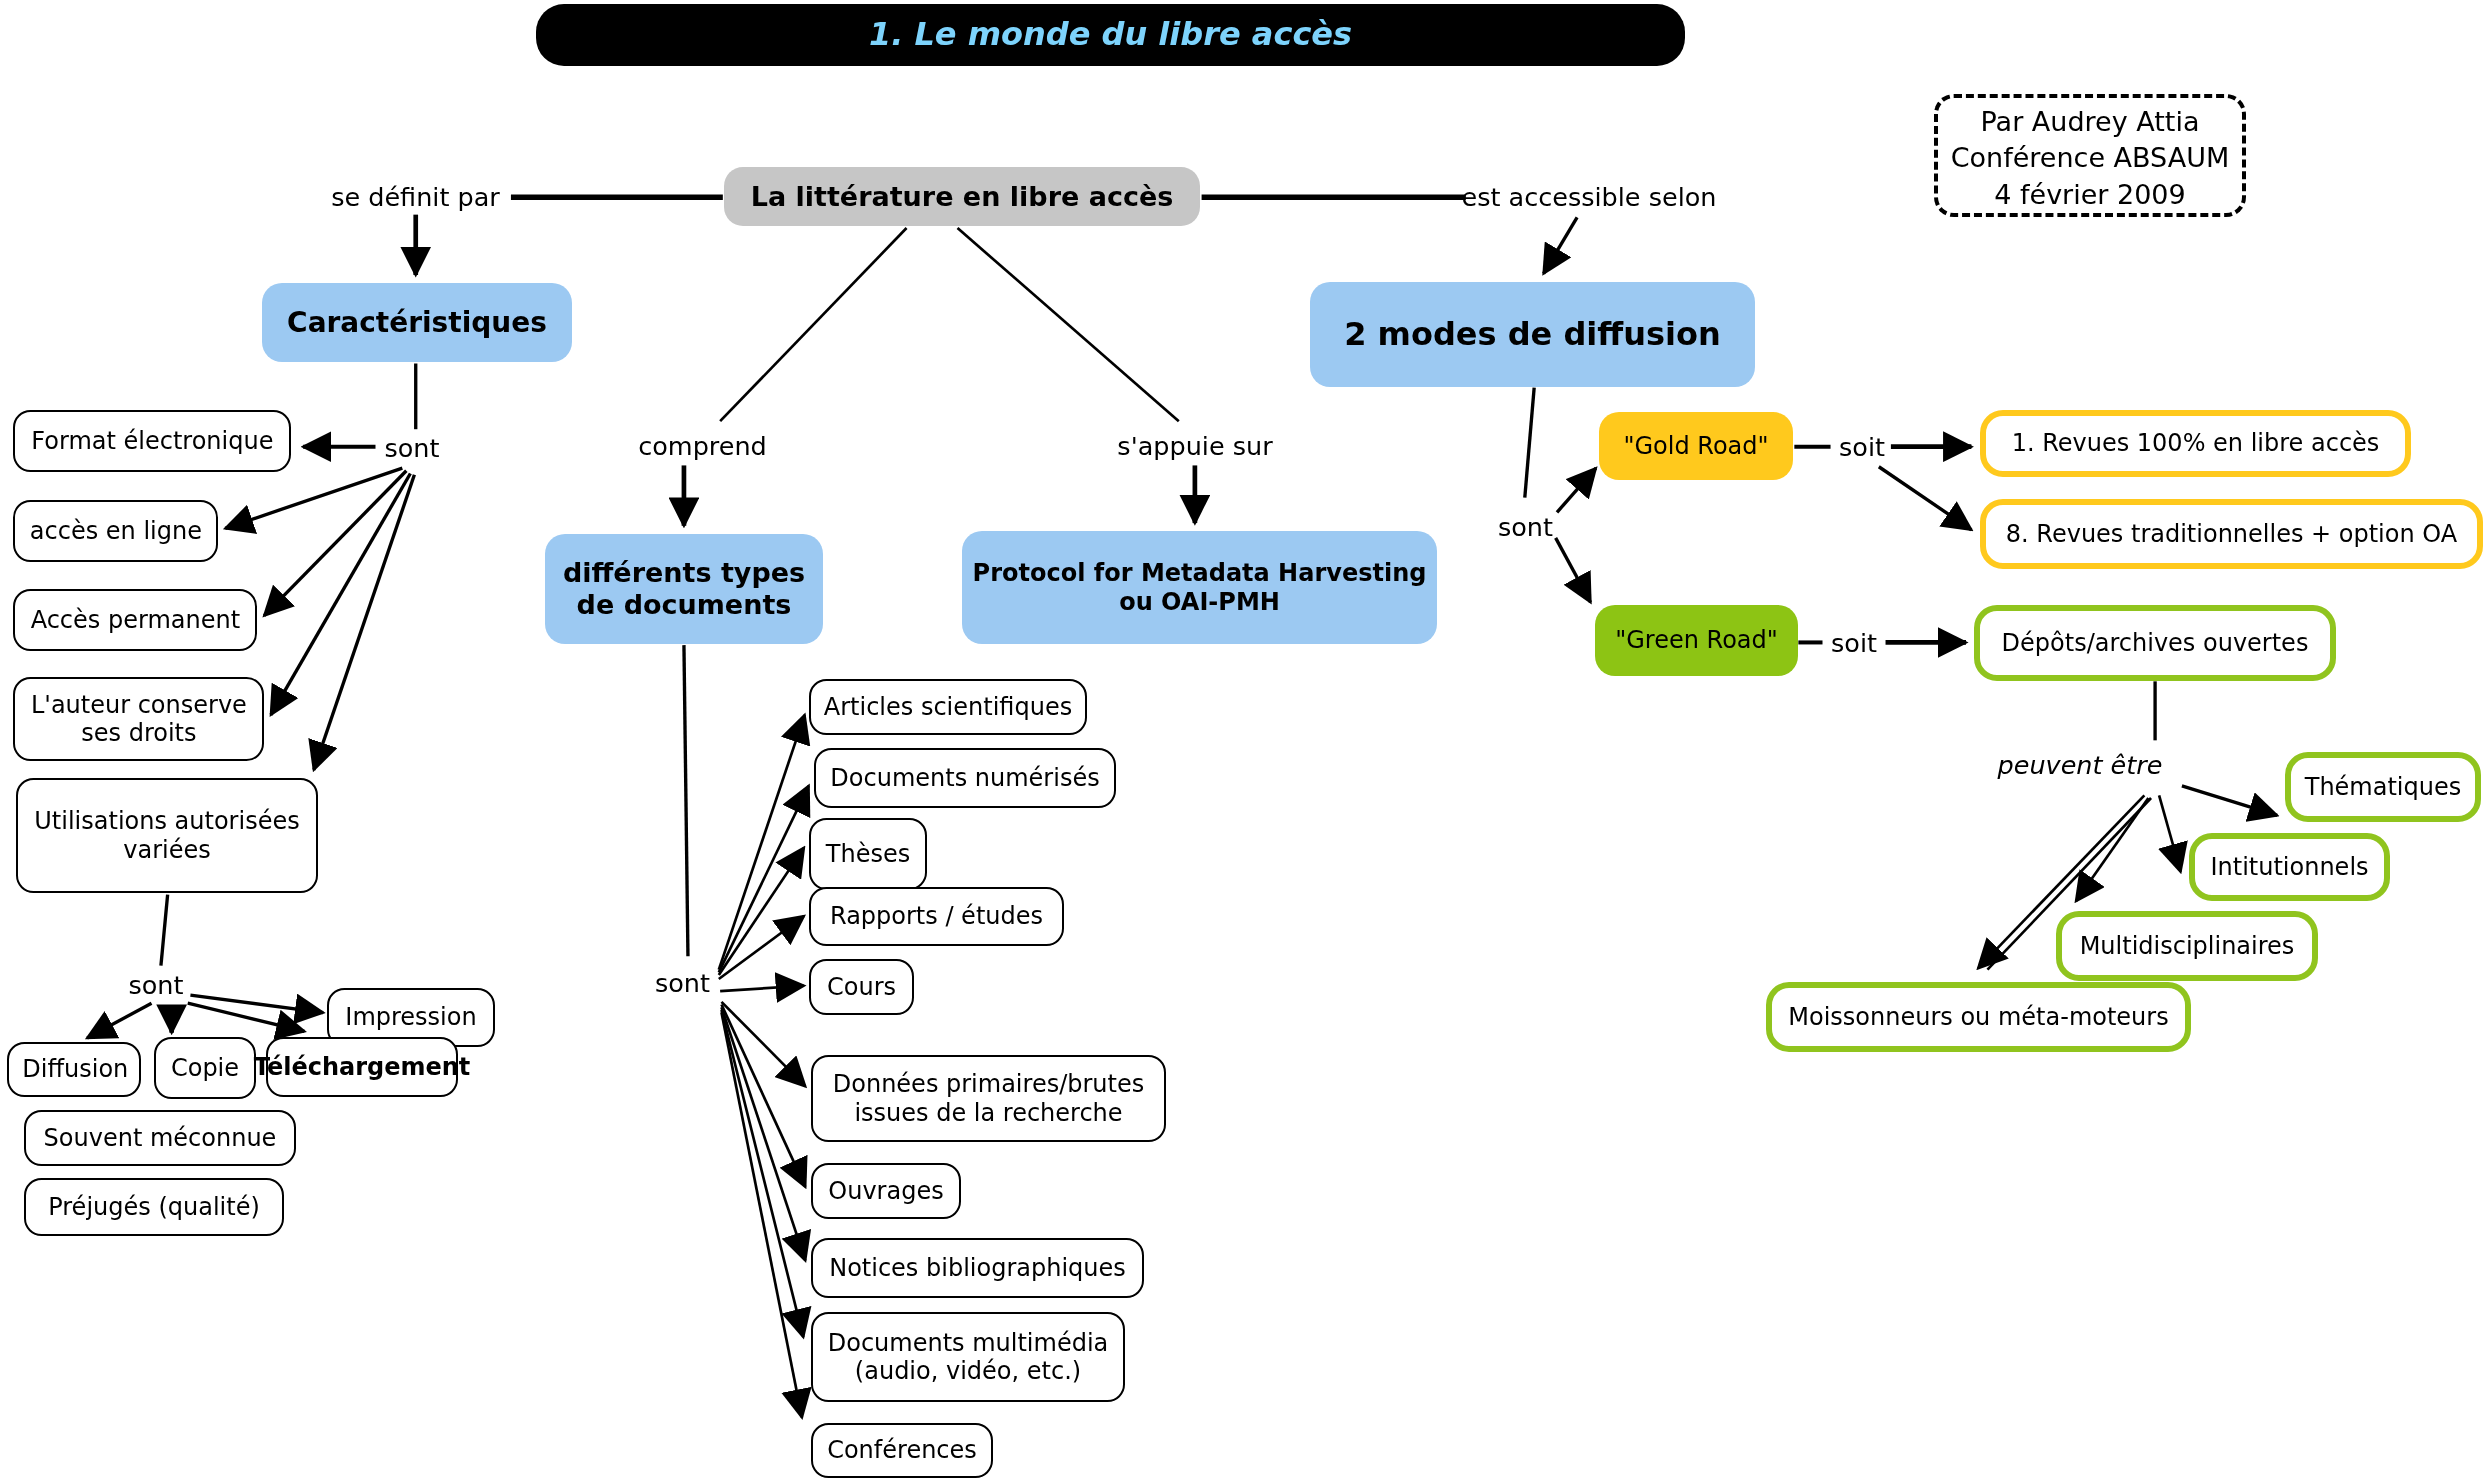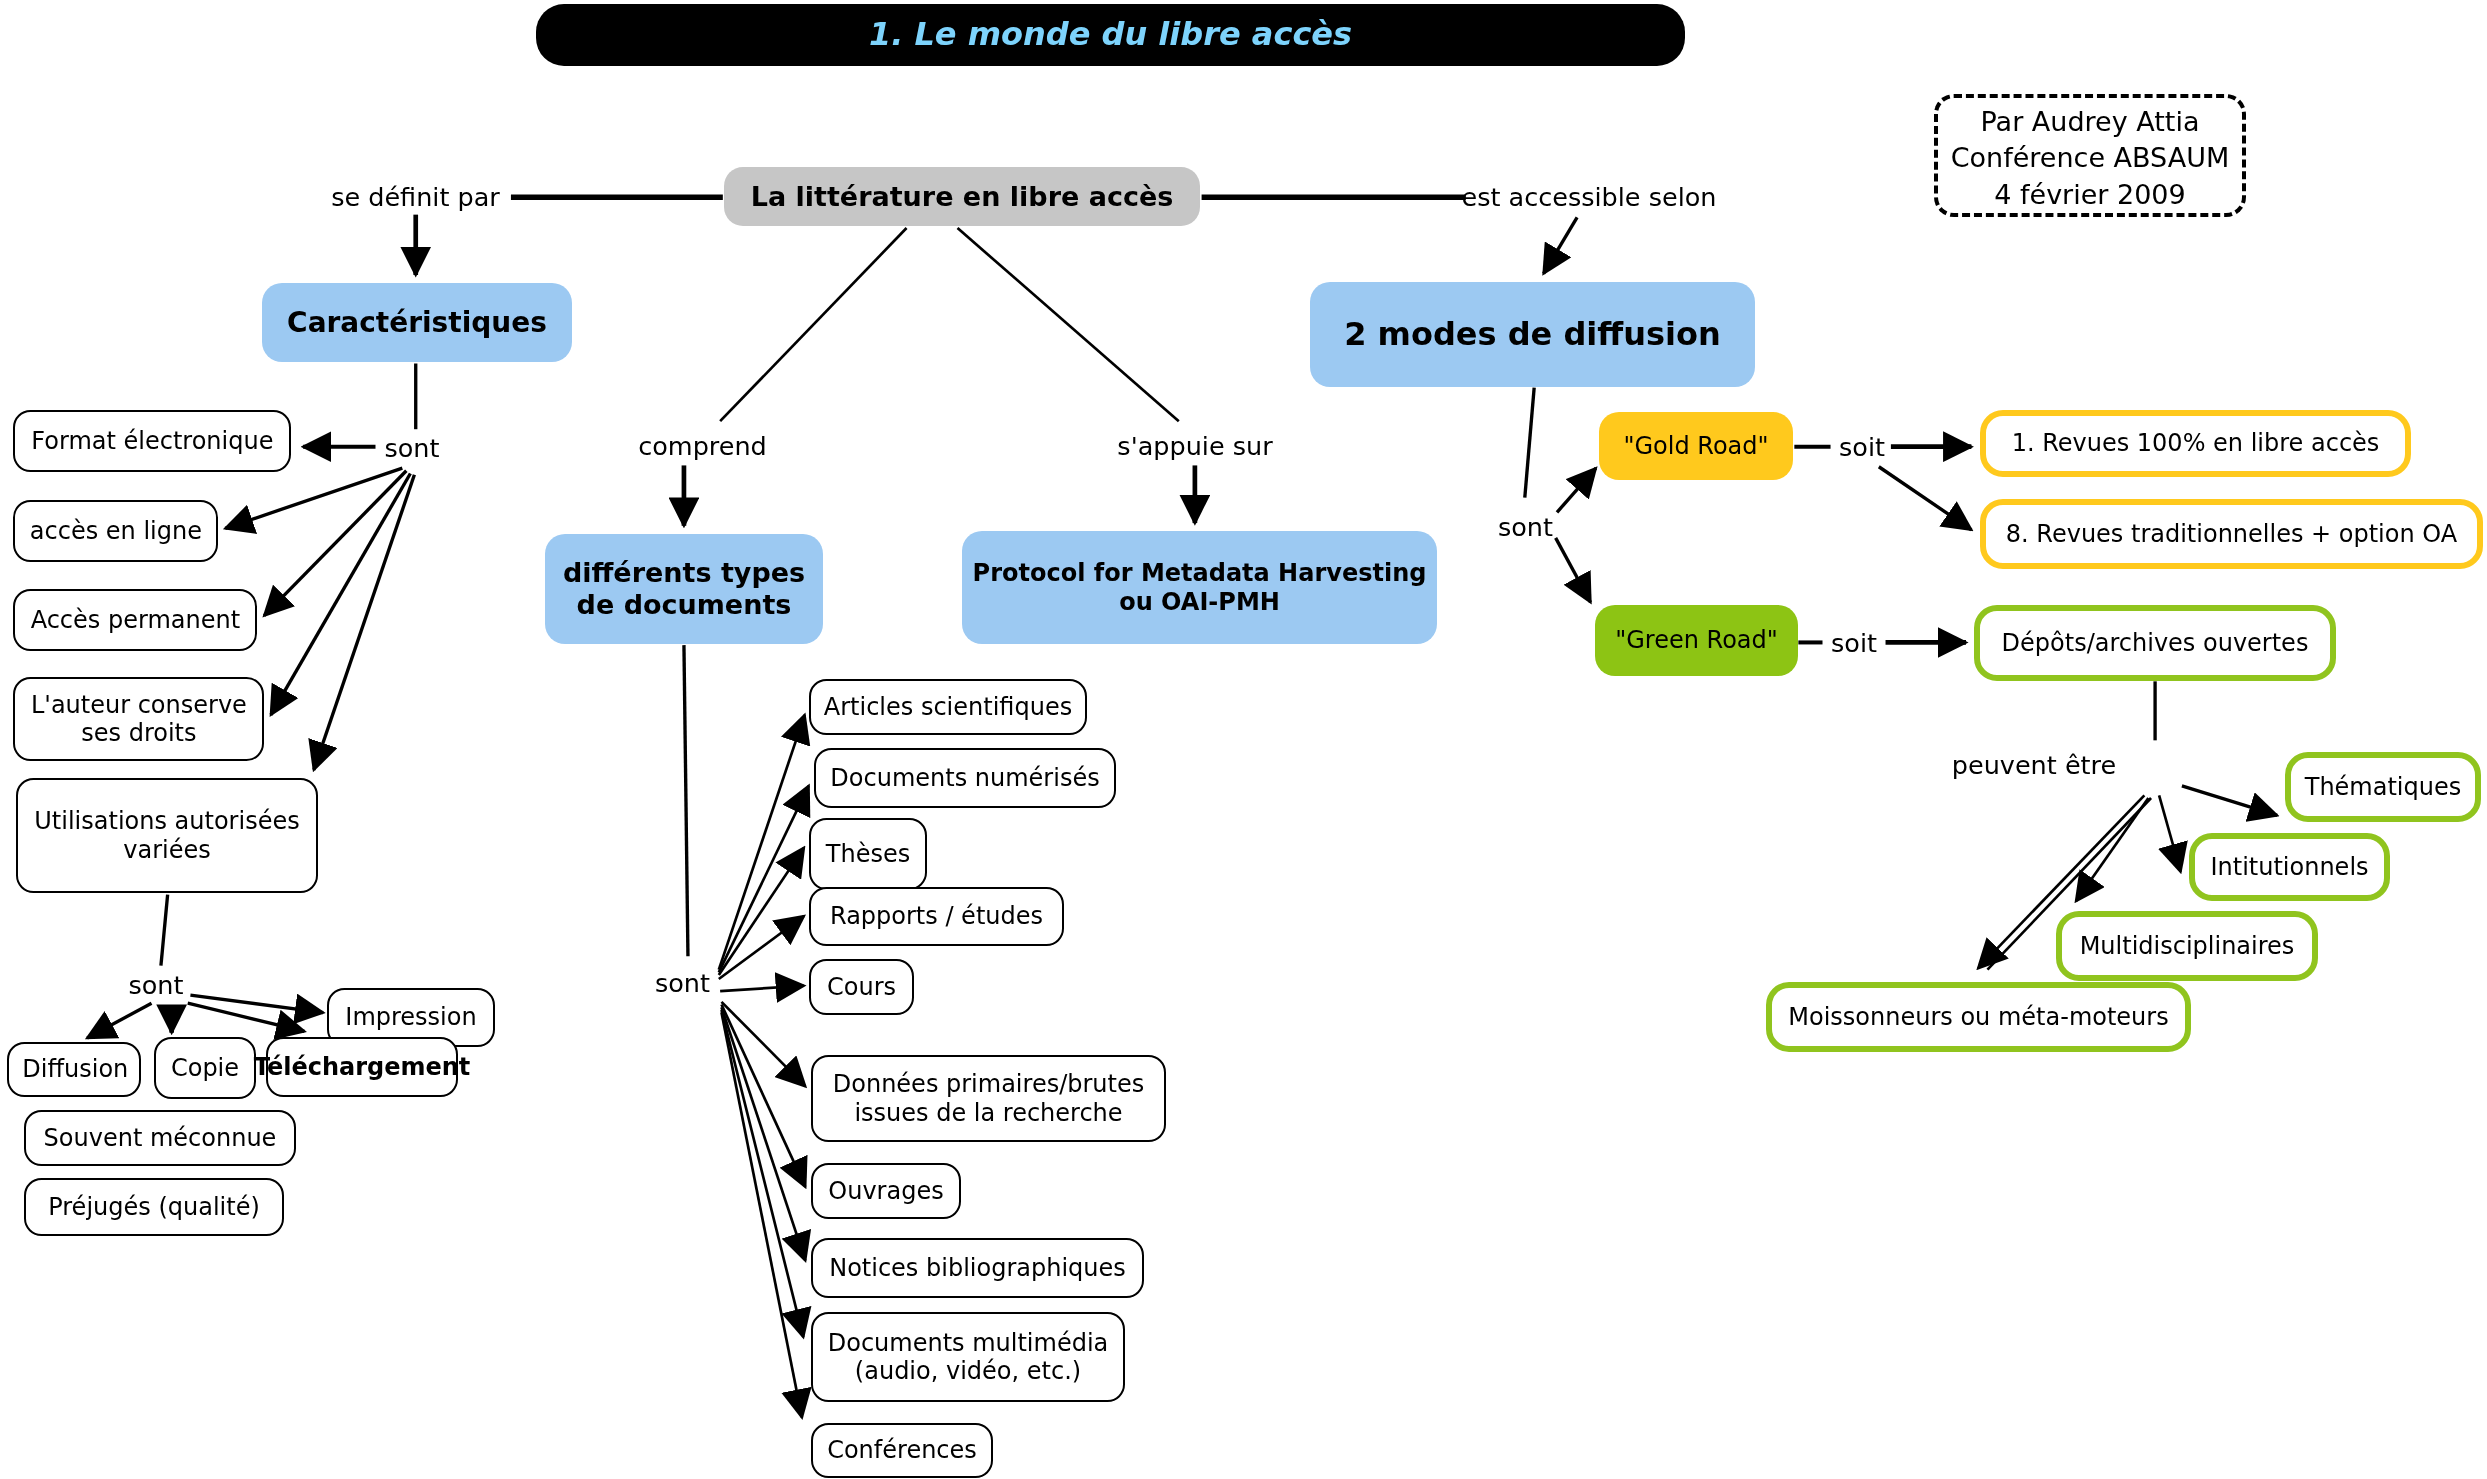--- a/index.html
+++ b/index.html
@@ -138,20 +138,20 @@
   <div class="edge-label" style="left:1490px;top:512px;width:71px;">sont</div>
 
   <div class="node gold-fill" style="left:1599px;top:412px;width:194px;height:68px;">"Gold Road"</div>
   <div class="edge-label" style="left:1831px;top:432px;width:62px;">soit</div>
   <div class="node gold-border" style="left:1980px;top:410px;width:431px;height:67px;">1. Revues 100% en libre accès</div>
   <div class="node gold-border" style="left:1980px;top:499px;width:503px;height:70px;">8. Revues traditionnelles + option OA</div>
 
   <div class="node green-fill" style="left:1595px;top:605px;width:203px;height:71px;">"Green Road"</div>
   <div class="edge-label" style="left:1823px;top:628px;width:62px;">soit</div>
   <div class="node green-border" style="left:1974px;top:605px;width:362px;height:76px;">Dépôts/archives ouvertes</div>
-  <div class="edge-label" style="left:1948px;top:750px;width:172px;">peuvent être</div>
+  <div class="edge-label" style="left:1994px;top:750px;width:172px;font-style:italic;">peuvent être</div>
   <div class="node green-border" style="left:2285px;top:752px;width:196px;height:70px;">Thématiques</div>
   <div class="node green-border" style="left:2189px;top:833px;width:201px;height:68px;">Intitutionnels</div>
   <div class="node green-border" style="left:2056px;top:911px;width:262px;height:70px;">Multidisciplinaires</div>
   <div class="node green-border" style="left:1766px;top:982px;width:425px;height:70px;">Moissonneurs ou méta-moteurs</div>
 
 </div>
 
 
 </body></html>

